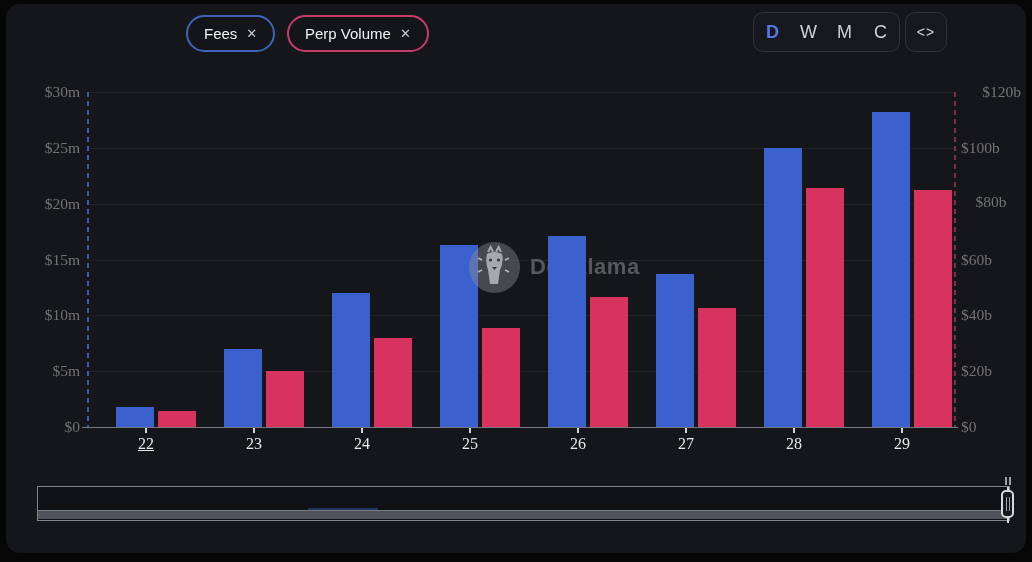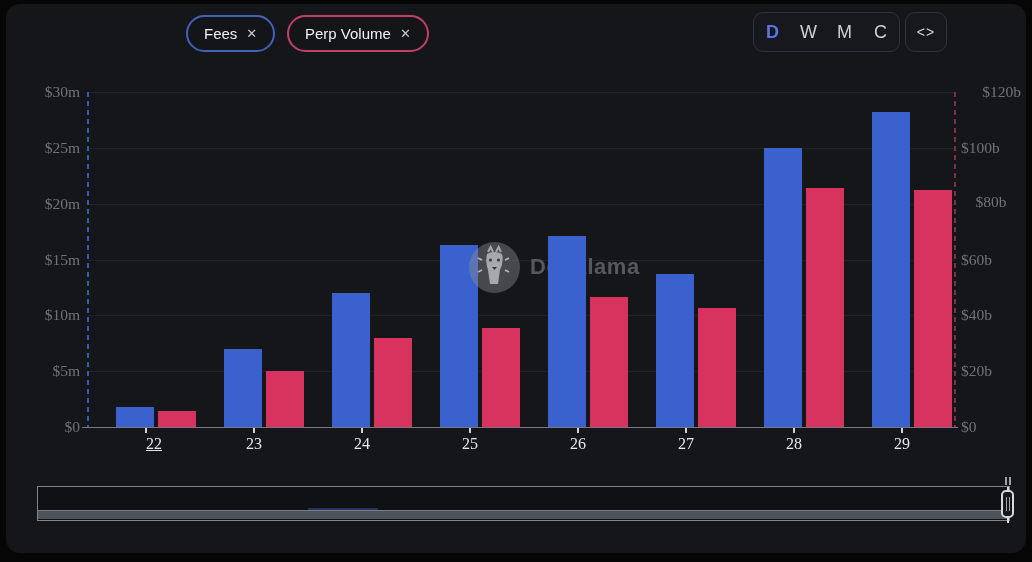--- a/index.html
+++ b/index.html
@@ -107,21 +107,21 @@
       <div class="axis-label" style="position: absolute; left: 955px; width: 60px; top: 134.833px; text-align: left; z-index: 4;">$100b</div>
       <div class="axis-label" style="position: absolute; left: 955px; width: 60px; top: 189px; text-align: center; z-index: 4;">$80b</div>
       <div class="axis-label" style="position: absolute; left: 955px; width: 60px; top: 246.5px; text-align: left; z-index: 4;">$60b</div>
       <div class="axis-label" style="position: absolute; left: 955px; width: 60px; top: 302.333px; text-align: left; z-index: 4;">$40b</div>
       <div class="axis-label" style="position: absolute; left: 955px; width: 60px; top: 358.167px; text-align: left; z-index: 4;">$20b</div>
       <div class="axis-label" style="position: absolute; left: 955px; width: 60px; top: 414px; text-align: left; z-index: 4;">$0</div>
       <div style="position: absolute; left: 81px; top: 88px; width: 2px; height: 335px; z-index: 4; background: repeating-linear-gradient(rgb(58, 90, 178) 0px, rgb(58, 90, 178) 5px, transparent 5px, transparent 9px);"></div>
       <div style="position: absolute; left: 948px; top: 88px; width: 2px; height: 335px; z-index: 4; background: repeating-linear-gradient(rgb(124, 48, 64) 0px, rgb(124, 48, 64) 5px, transparent 5px, transparent 9px);"></div>
       <div style="position: absolute; left: 76px; top: 423px; width: 876px; height: 1px; background: rgb(117, 121, 127); z-index: 4;"></div>
       <div style="position: absolute; left: 139px; top: 424px; width: 2px; height: 5px; background: rgb(207, 209, 212); z-index: 4;"></div>
-      <div class="xaxis-label" style="position: absolute; left: 128px; top: 431px; width: 40px; z-index: 4; text-decoration: underline;">22</div>
+      <div class="xaxis-label" style="position: absolute; left: 120px; top: 431px; width: 40px; z-index: 4; text-decoration: underline;">22</div>
       <div style="position: absolute; left: 247px; top: 424px; width: 2px; height: 5px; background: rgb(207, 209, 212); z-index: 4;"></div>
       <div class="xaxis-label" style="position: absolute; left: 228px; top: 431px; width: 40px; z-index: 4;">23</div>
       <div style="position: absolute; left: 355px; top: 424px; width: 2px; height: 5px; background: rgb(207, 209, 212); z-index: 4;"></div>
       <div class="xaxis-label" style="position: absolute; left: 336px; top: 431px; width: 40px; z-index: 4;">24</div>
       <div style="position: absolute; left: 463px; top: 424px; width: 2px; height: 5px; background: rgb(207, 209, 212); z-index: 4;"></div>
       <div class="xaxis-label" style="position: absolute; left: 444px; top: 431px; width: 40px; z-index: 4;">25</div>
       <div style="position: absolute; left: 571px; top: 424px; width: 2px; height: 5px; background: rgb(207, 209, 212); z-index: 4;"></div>
       <div class="xaxis-label" style="position: absolute; left: 552px; top: 431px; width: 40px; z-index: 4;">26</div>
       <div style="position: absolute; left: 679px; top: 424px; width: 2px; height: 5px; background: rgb(207, 209, 212); z-index: 4;"></div>
       <div class="xaxis-label" style="position: absolute; left: 660px; top: 431px; width: 40px; z-index: 4;">27</div>

